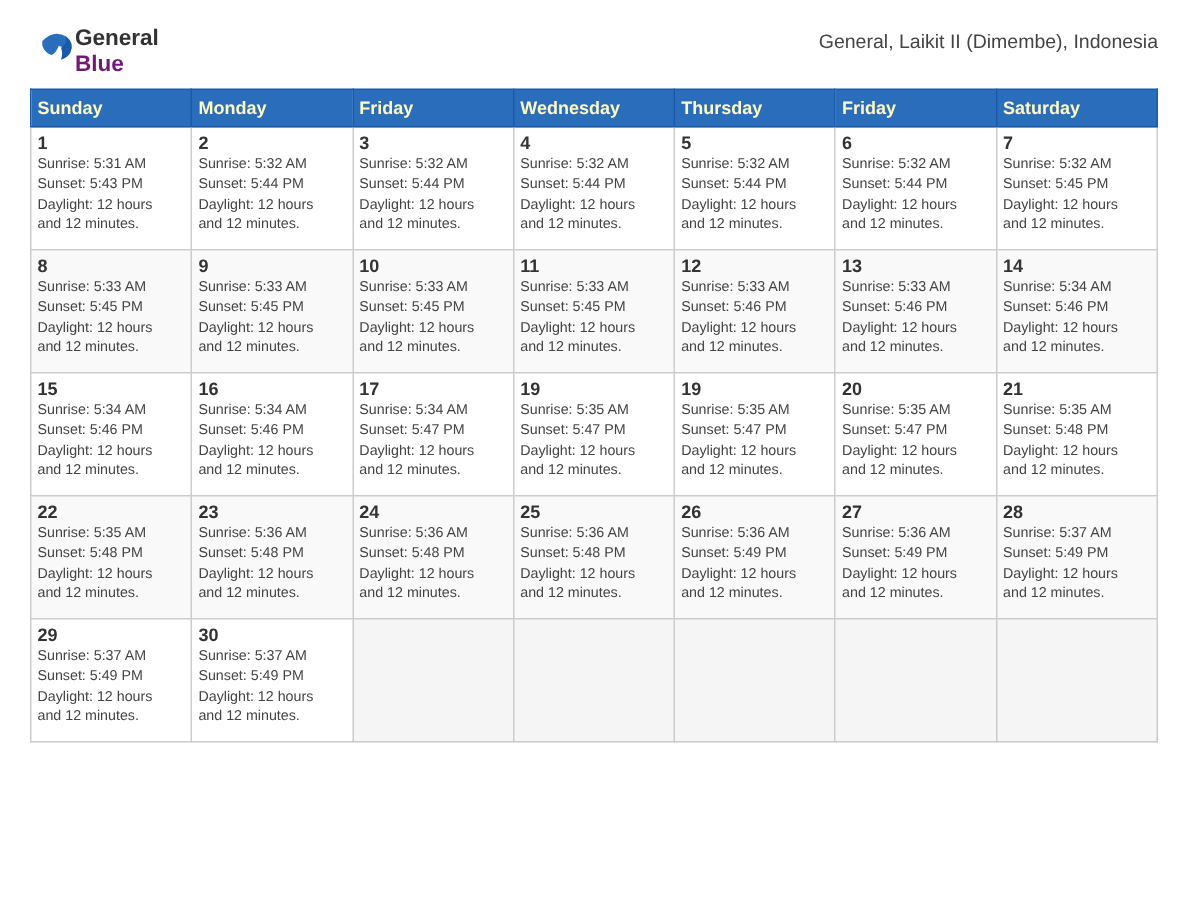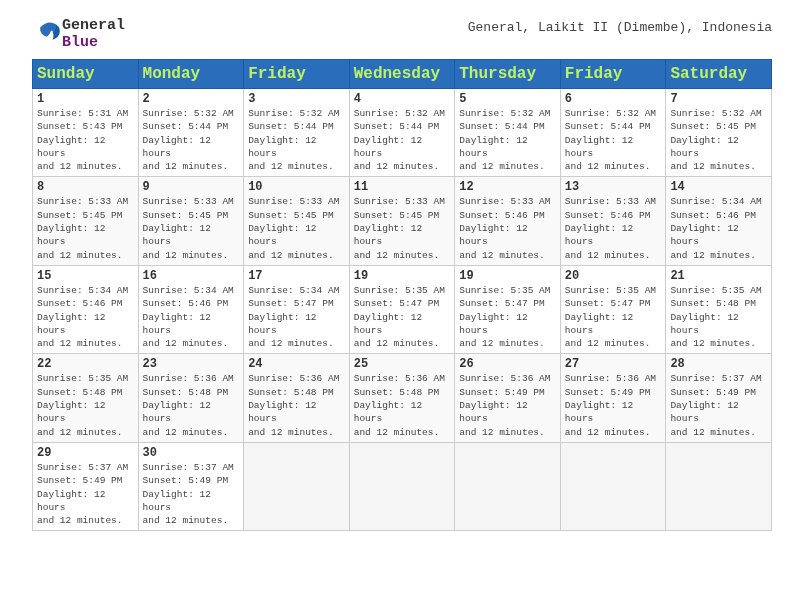--- a/index.html
+++ b/index.html
@@ -6,23 +6,22 @@
     body {
       font-family: Arial, sans-serif;
       background: #fff;
       width: 792px;
       height: 612px;
       overflow: hidden;
     }
     .page {
       width: 792px;
       height: 612px;
-      padding: 18px 20px 10px 32px;
+      padding: 18px 20px 10px 20px;
       background: #fff;
-      font-family: Liberation Mono, monospace;
     }
     .header {
       display: flex;
       align-items: flex-start;
       justify-content: space-between;
       margin-bottom: 8px;
     }
     .logo {
       display: flex;
       align-items: center;
@@ -55,22 +54,22 @@
       margin-top: 2px;
     }
     .calendar {
       width: 100%;
       border-collapse: collapse;
       border: 1px solid #ccc;
       table-layout: fixed;
     }
     .calendar th {
       background: #2a6ebb;
-      color: #bef264;
-      font-size: 16px;
+      color: #fef9c3;
+      font-size: 12px;
       font-weight: bold;
       padding: 5px 4px;
       text-align: left;
       border: 1px solid #1a5aaa;
     }
     .calendar td {
       border: 1px solid #ccc;
       vertical-align: top;
       padding: 3px 4px;
       width: calc(100% / 7);

